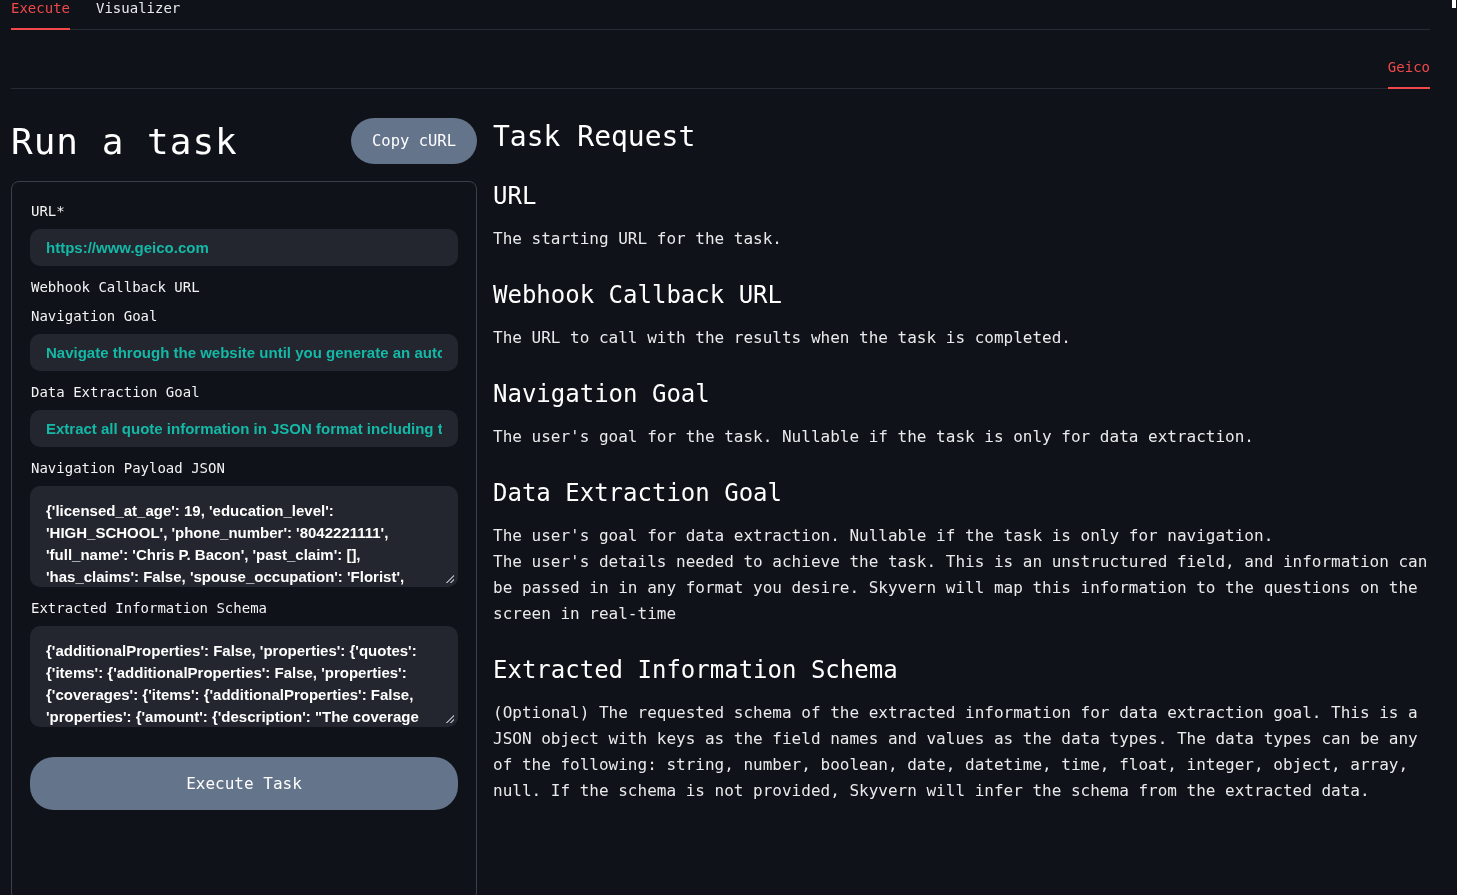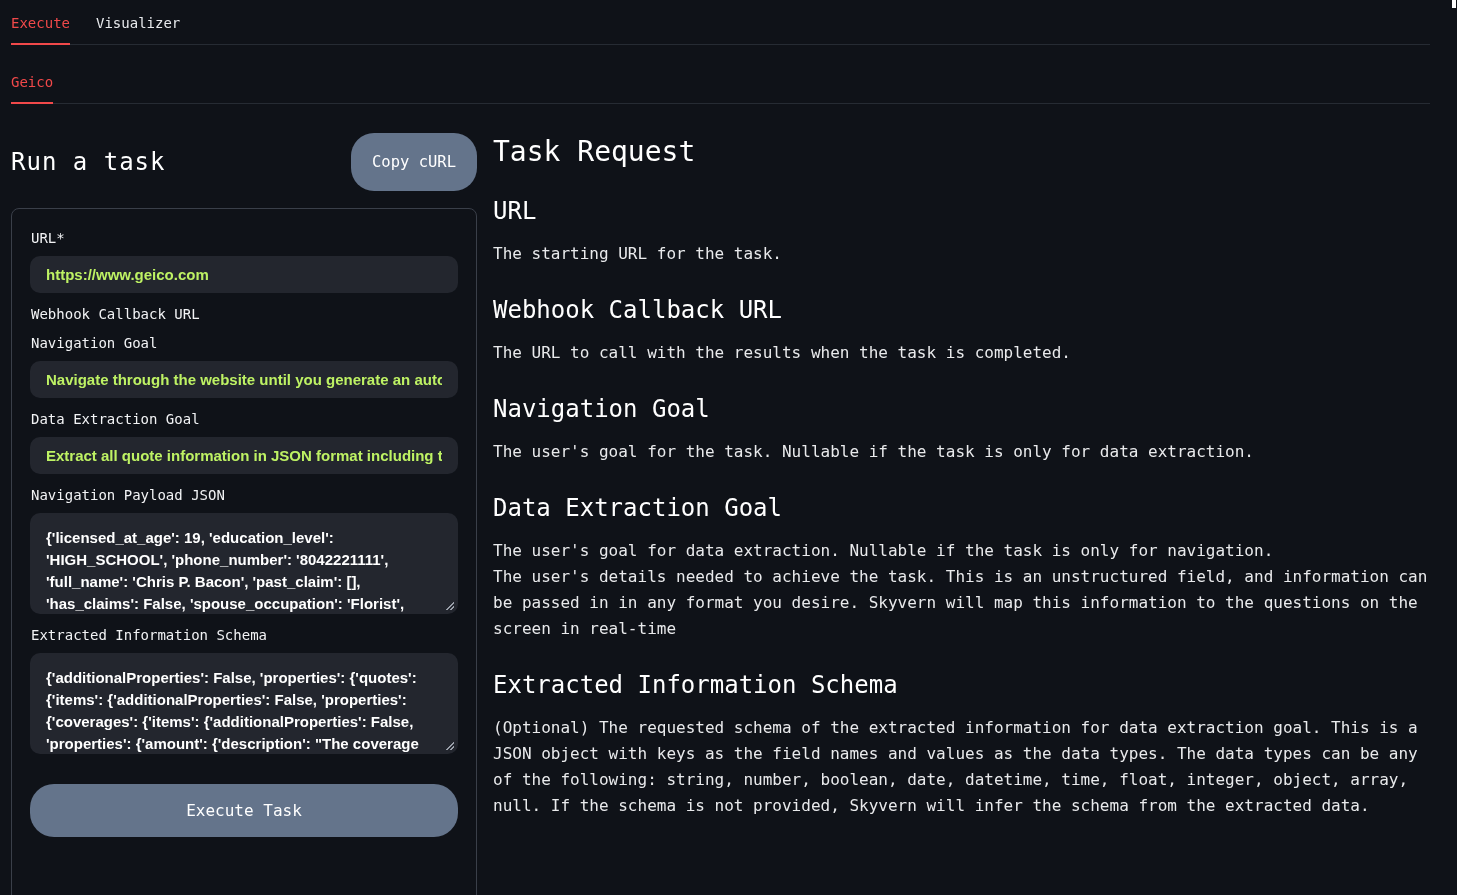--- a/index.html
+++ b/index.html
@@ -10,22 +10,22 @@
     font-family: "DejaVu Sans Mono", monospace;
     color: #ffffff;
     position: relative;
   }
   .navrow {
     margin: 0 27px 0 11px;
     border-bottom: 1px solid #262b33;
     display: flex;
     gap: 26px;
   }
-  .navrow.row1 { padding-top: 15px; }
-  .navrow.row2 { padding-top: 29px; }
+  .navrow.row1 { }
+  .navrow.row2 { padding-top: 29px; justify-content: flex-end; }
   .tab {
     font-size: 14px;
     color: #e8eaed;
     padding-bottom: 13px;
     cursor: pointer;
     position: relative;
   }
   .tab.active { color: var(--accent, #f1494a); }
   .tab.active::after {
     content: "";
@@ -40,30 +40,30 @@
     align-items: flex-start;
   }
   .leftcol { width: 466px; flex: none; }
   .left-header {
     display: flex;
     justify-content: space-between;
     align-items: center;
     margin-bottom: 17px;
   }
   .page-title {
-    font-size: 24px;
+    font-size: 36px;
     font-weight: 400;
     letter-spacing: 1px;
   }
   .pill-btn {
     background: #64748b;
     color: #ffffff;
     border: none;
     border-radius: 23px;
-    height: 58px;
+    height: 46px;
     padding: 0 21px;
     font-family: "DejaVu Sans Mono", monospace;
     font-size: 15.5px;
     cursor: pointer;
   }
   .card {
     border: 1px solid #3a3f49;
     border-radius: 8px;
     padding: 17px 18px 22px 18px;
     min-height: 720px;
@@ -76,21 +76,21 @@
     display: block;
   }
   .text-input {
     width: 100%;
     height: 37px;
     background: #23262e;
     border: none;
     outline: none;
     border-radius: 10px;
     padding: 0 16px;
-    color: #bef264;
+    color: #14b8a6;
     font-family: "Liberation Sans", sans-serif;
     font-weight: 700;
     font-size: 15px;
     white-space: nowrap;
     overflow: hidden;
   }
   .text-input::placeholder { color: #8e939d; font-weight: 400; }
   .ta-wrap { position: relative; }
   textarea.text-area {
     width: 100%;

